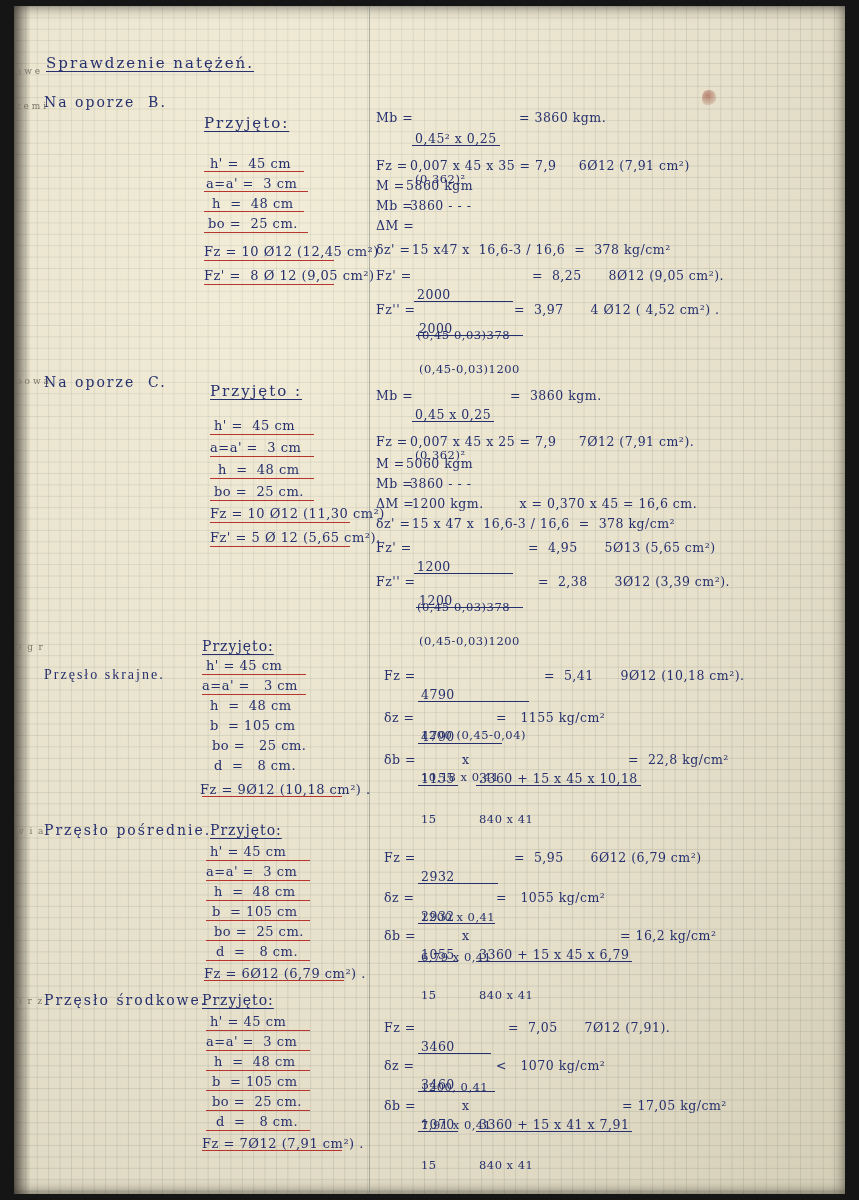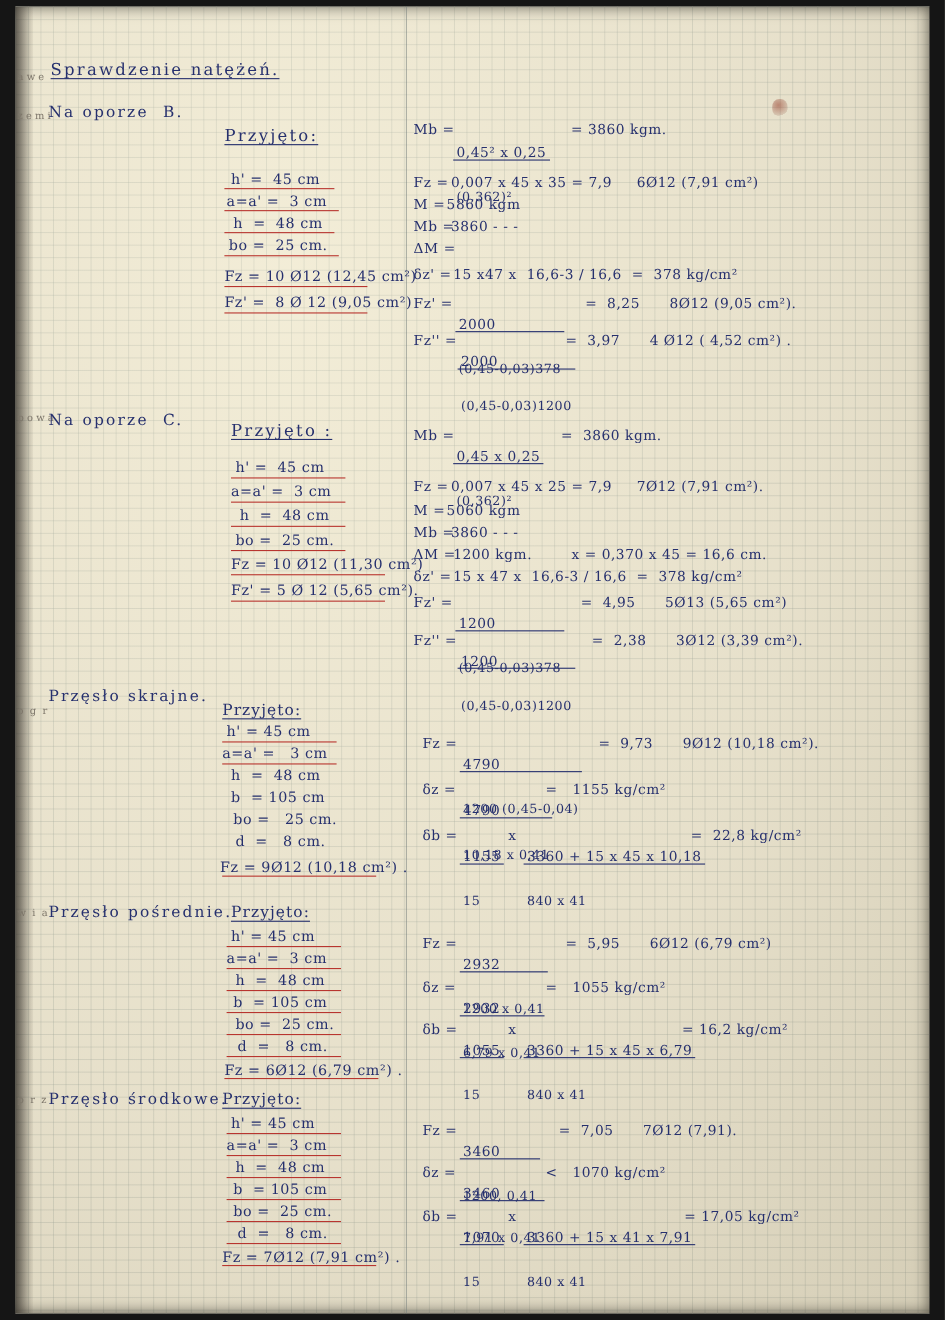--- a/index.html
+++ b/index.html
@@ -178,40 +178,40 @@
   </div>
   <div class="handtext formula blue" style="left:514px;top:534px;">=  4,95      5Ø13 (5,65 cm²)</div>
 
   <div class="handtext formula blue" style="left:362px;top:568px;">Fz'' =</div>
   <div class="handtext formula blue frac" style="left:402px;top:562px;">
     <span class="num">1200</span>
     <span class="den">(0,45-0,03)1200</span>
   </div>
   <div class="handtext formula blue" style="left:524px;top:568px;">=  2,38      3Ø12 (3,39 cm²).</div>
 
-  <div class="handtext sec-title blue" style="left:30px;top:619px;">Przęsło skrajne.</div>
+  <div class="handtext sec-title blue" style="left:30px;top:661px;font-family:Liberation Serif, serif;">Przęsło skrajne.</div>
   <div class="handtext blue u" style="left:188px;top:632px;font-size:14px;letter-spacing:1px;">Przyjęto:</div>
 
   <div class="handtext lbl blue" style="left:192px;top:652px;">h' = 45 cm</div>
   <div class="handtext lbl blue" style="left:188px;top:672px;">a=a' =   3 cm</div>
   <div class="handtext lbl blue" style="left:196px;top:692px;">h  =  48 cm</div>
   <div class="handtext lbl blue" style="left:196px;top:712px;">b  = 105 cm</div>
   <div class="handtext lbl blue" style="left:198px;top:732px;">bo =   25 cm.</div>
   <div class="handtext lbl blue" style="left:200px;top:752px;">d  =   8 cm.</div>
   <div class="handtext lbl blue" style="left:186px;top:776px;">Fz = 9Ø12 (10,18 cm²) .</div>
   <div style="position:absolute;left:188px;top:668px;width:104px;height:1.4px;background:#b8352f;"></div>
   <div style="position:absolute;left:188px;top:688px;width:104px;height:1.4px;background:#b8352f;"></div>
   <div style="position:absolute;left:188px;top:790px;width:140px;height:1.4px;background:#b8352f;"></div>
 
   <div class="handtext formula blue" style="left:370px;top:662px;">Fz =</div>
   <div class="handtext formula blue frac" style="left:404px;top:656px;">
     <span class="num">4790</span>
     <span class="den">1200 (0,45-0,04)</span>
   </div>
-  <div class="handtext formula blue" style="left:530px;top:662px;">=  9,73      9Ø12 (10,18 cm²).</div>
+  <div class="handtext formula blue" style="left:530px;top:662px;">=  5,41      9Ø12 (10,18 cm²).</div>
 
   <div class="handtext formula blue" style="left:370px;top:704px;">δz =</div>
   <div class="handtext formula blue frac" style="left:404px;top:698px;">
     <span class="num">4790</span>
     <span class="den">10,18 x 0,41</span>
   </div>
   <div class="handtext formula blue" style="left:482px;top:704px;">=   1155 kg/cm²</div>
 
   <div class="handtext formula blue" style="left:370px;top:746px;">δb =</div>
   <div class="handtext formula blue frac" style="left:404px;top:740px;">

